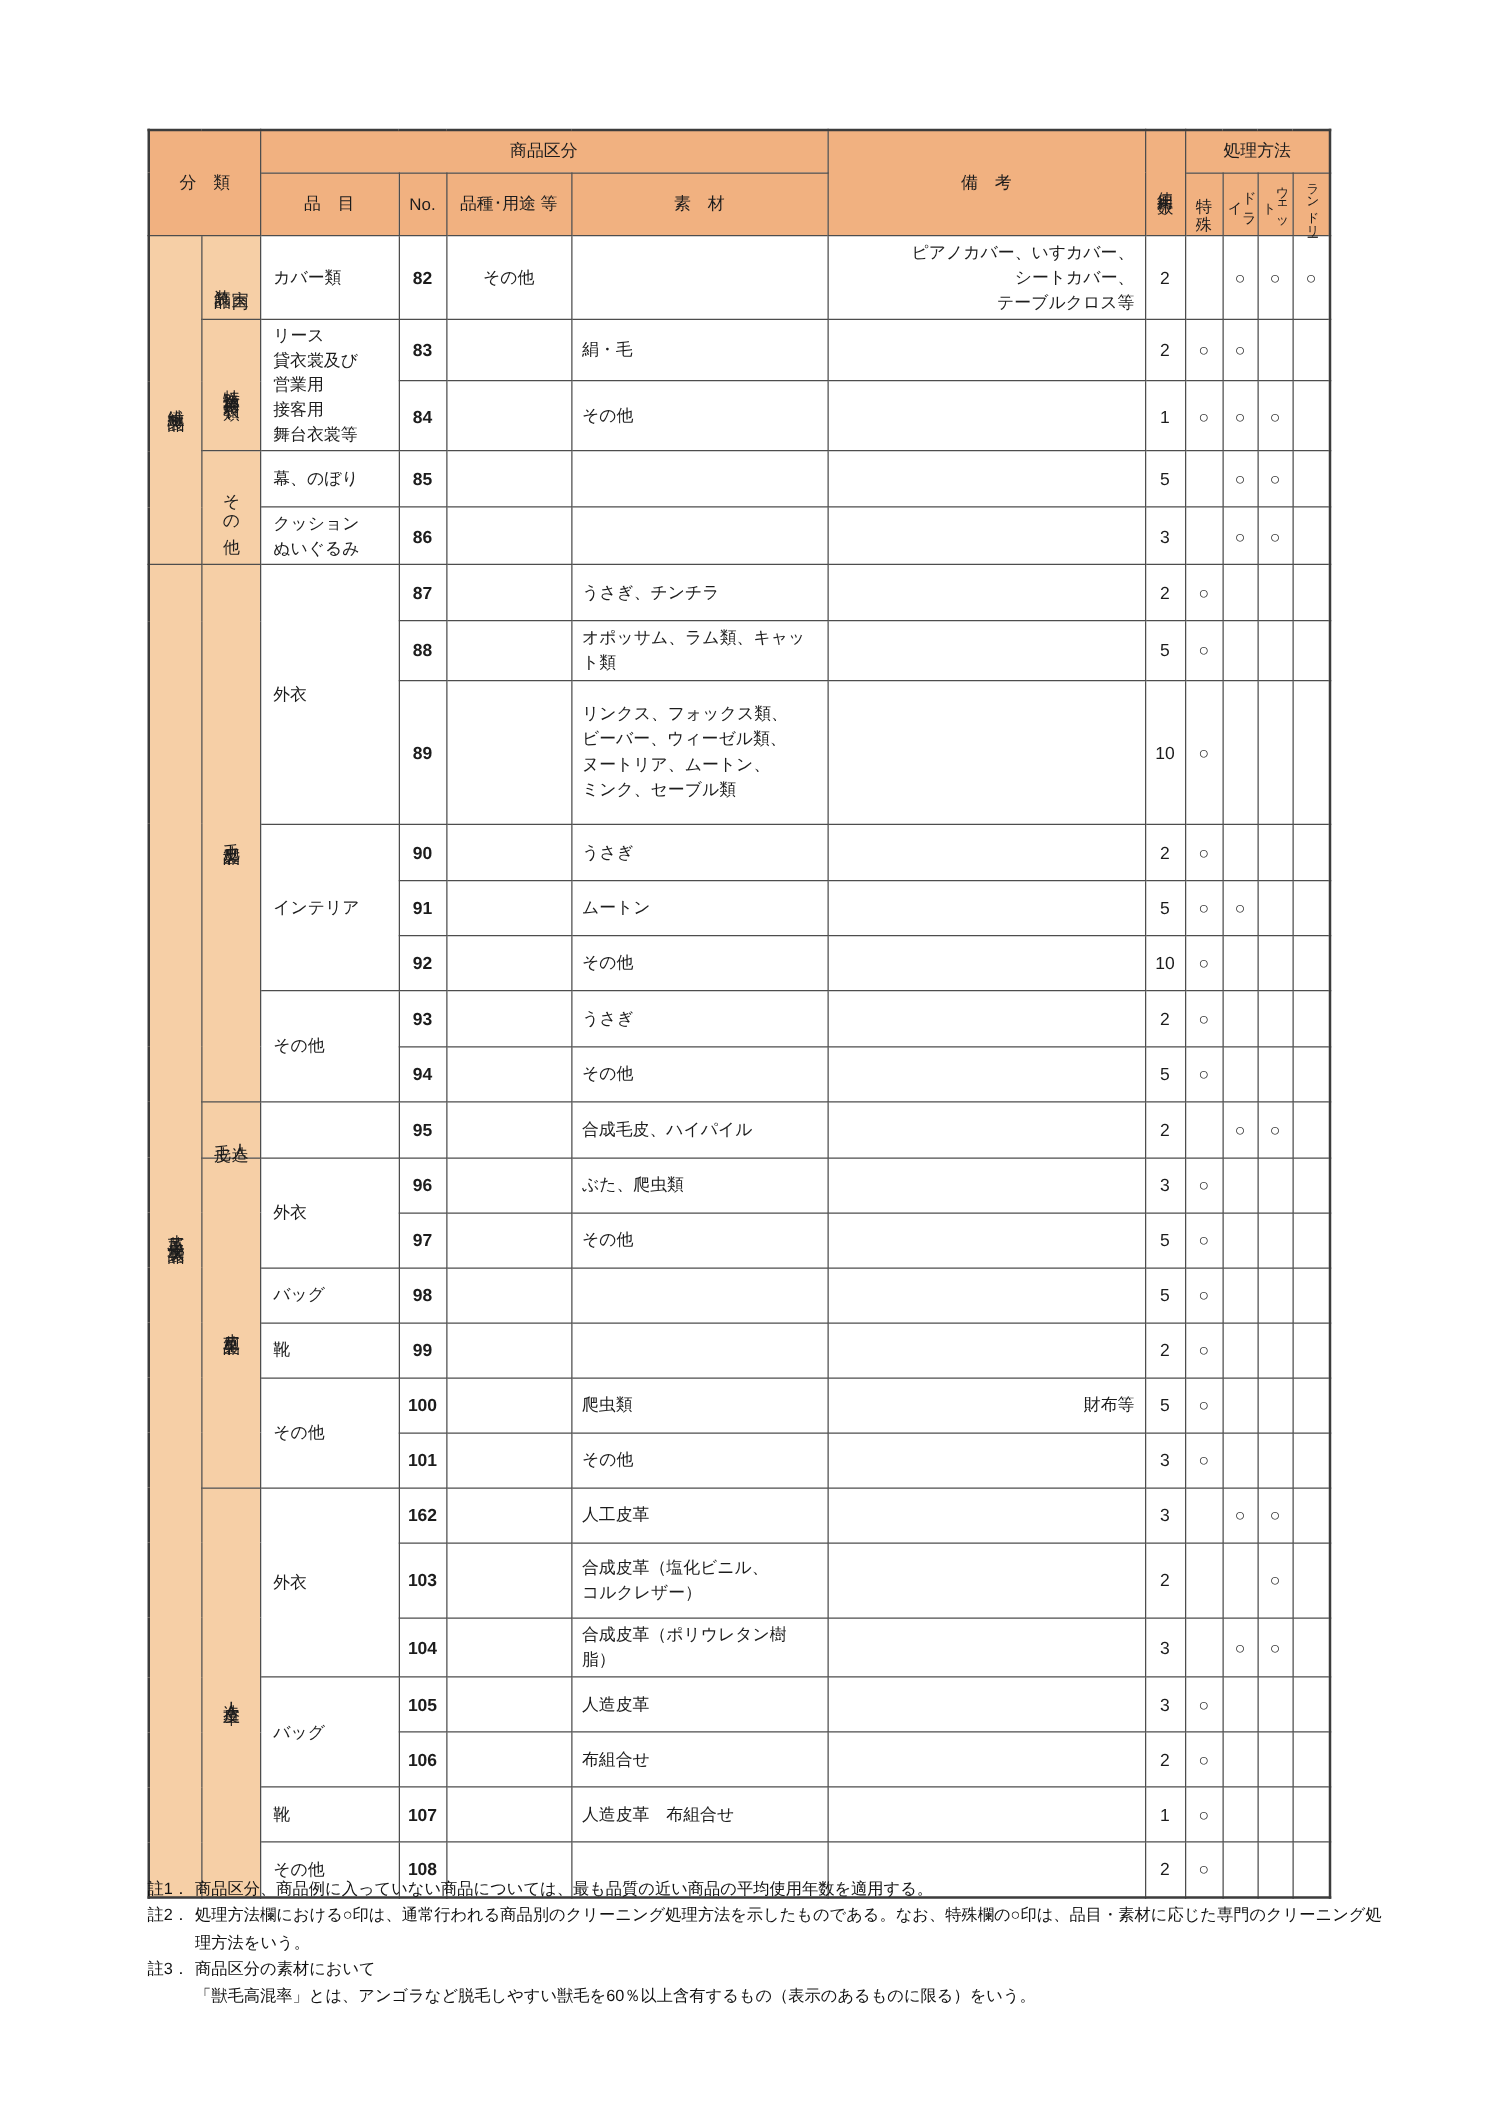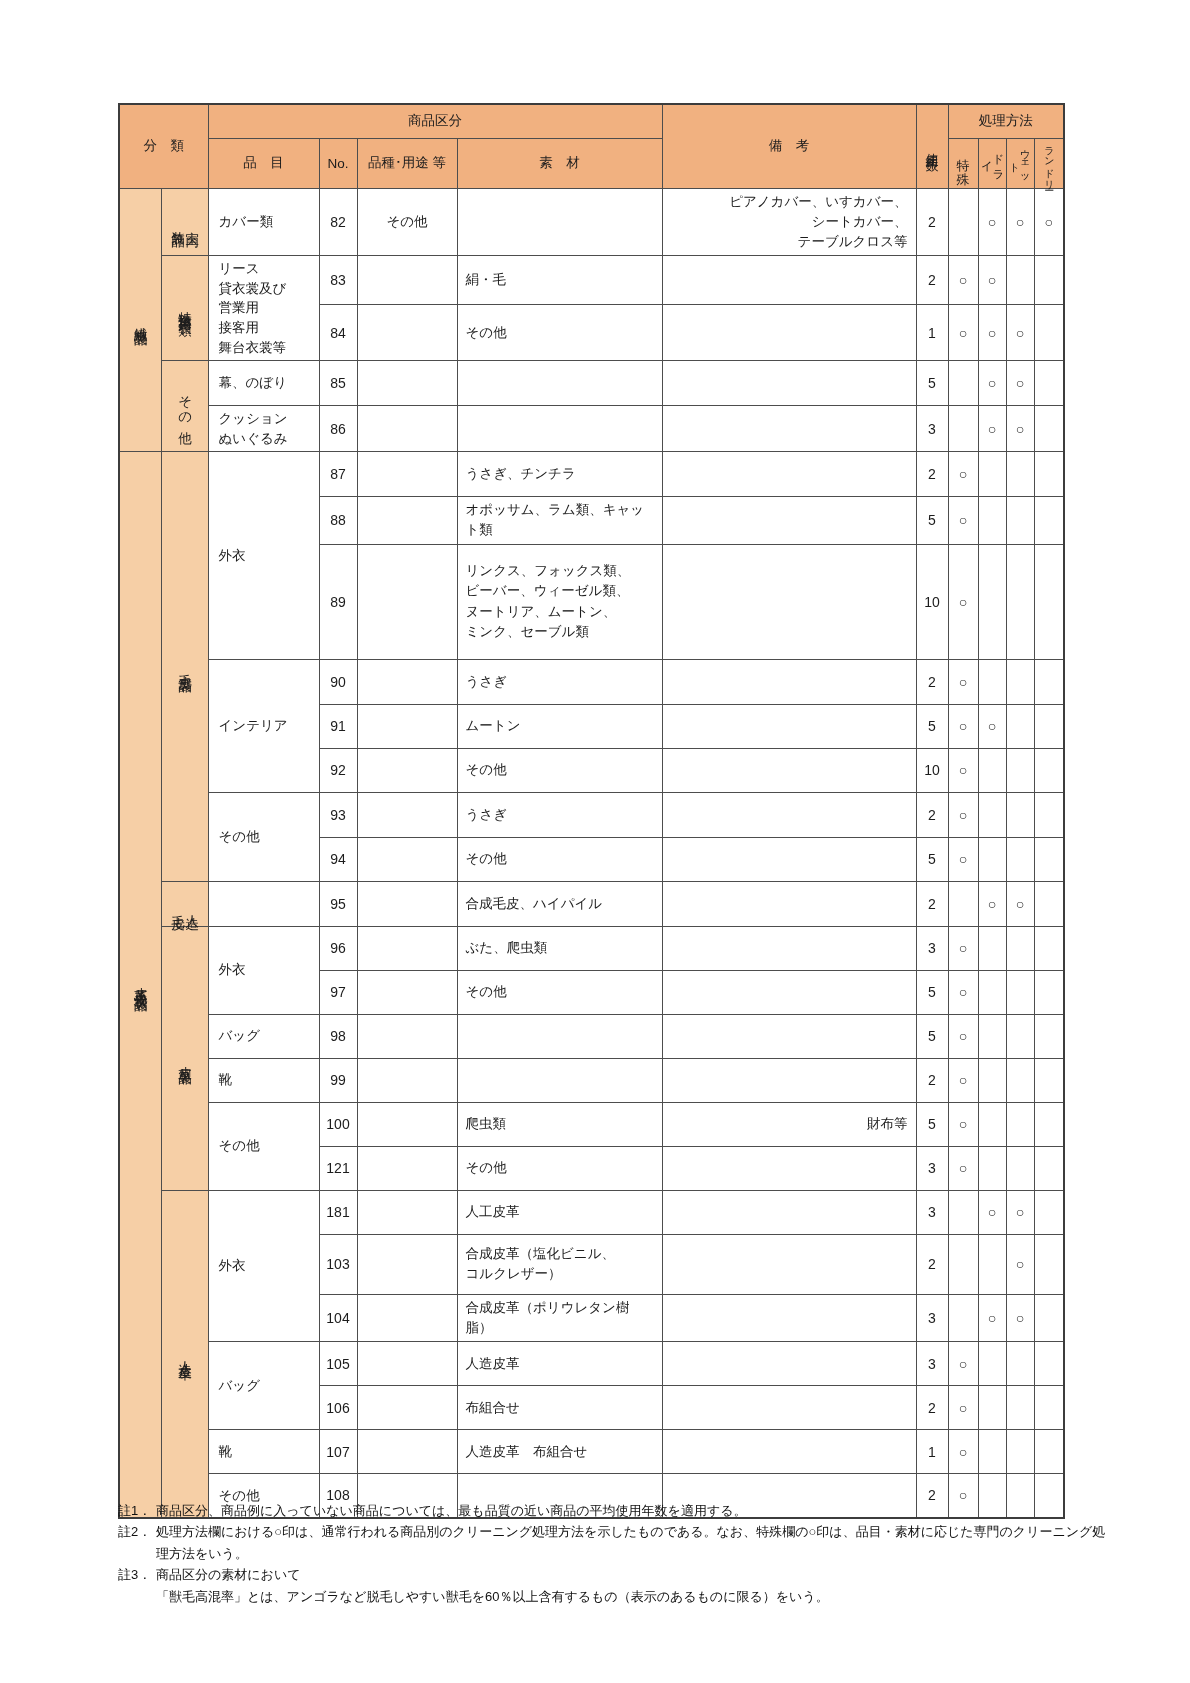--- a/index.html
+++ b/index.html
@@ -40,21 +40,21 @@
   td.cat1 .v, td.cat2 .v { letter-spacing: 2px; font-size: 13.5px; }
 
   th.vh .v { line-height: 1.0; }
   th.yh .v { font-size: 13px; letter-spacing: 2px; }
   th.m1 .v { font-size: 13px; letter-spacing: 14px; }
   th.m2 .v { font-size: 11.5px; letter-spacing: 3px; }
   th.m3 .v { font-size: 10.5px; letter-spacing: 1px; }
   th.m4 .v { font-size: 10px;  letter-spacing: 0px; }
 
   td.item     { text-align: left; padding: 3px 8px 3px 10px; white-space: pre-line; line-height: 1.45; }
-  td.no       { text-align: center; font-size: 14px; }
+  td.no       { text-align: center; font-size: 14px; font-weight: bold; }
   td.variety  { text-align: center; }
   td.material { text-align: left; padding: 3px 8px; white-space: pre-line; line-height: 1.5; }
   td.remarks  { text-align: right; padding: 3px 8px; white-space: pre-line; line-height: 1.5; }
   td.years    { text-align: center; font-size: 14px; }
   td.mark     { text-align: center; font-size: 14px; color: #2a2a2a; }
 
   .notes {
     position: absolute; left: 100px; top: 1500px; width: 1010px;
     font-size: 13px; line-height: 1.65; color: #111;
   }
@@ -337,34 +337,34 @@
           <td class="variety"></td>
           <td class="material">爬虫類</td>
           <td class="remarks">財布等</td>
           <td class="years">5</td>
           <td class="mark">○</td>
           <td class="mark"></td>
           <td class="mark"></td>
           <td class="mark"></td>
         </tr>
         <tr style="height: 44px;">
-          <td class="no">121</td>
+          <td class="no">101</td>
           <td class="variety"></td>
           <td class="material">その他</td>
           <td class="remarks"></td>
           <td class="years">3</td>
           <td class="mark">○</td>
           <td class="mark"></td>
           <td class="mark"></td>
           <td class="mark"></td>
         </tr>
         <tr style="height: 44px;">
           <td class="cat2" rowspan="7"><span class="v">人造皮革</span></td>
           <td class="item" rowspan="3">外衣</td>
-          <td class="no">181</td>
+          <td class="no">162</td>
           <td class="variety"></td>
           <td class="material">人工皮革</td>
           <td class="remarks"></td>
           <td class="years">3</td>
           <td class="mark"></td>
           <td class="mark">○</td>
           <td class="mark">○</td>
           <td class="mark"></td>
         </tr>
         <tr style="height: 60px;">

